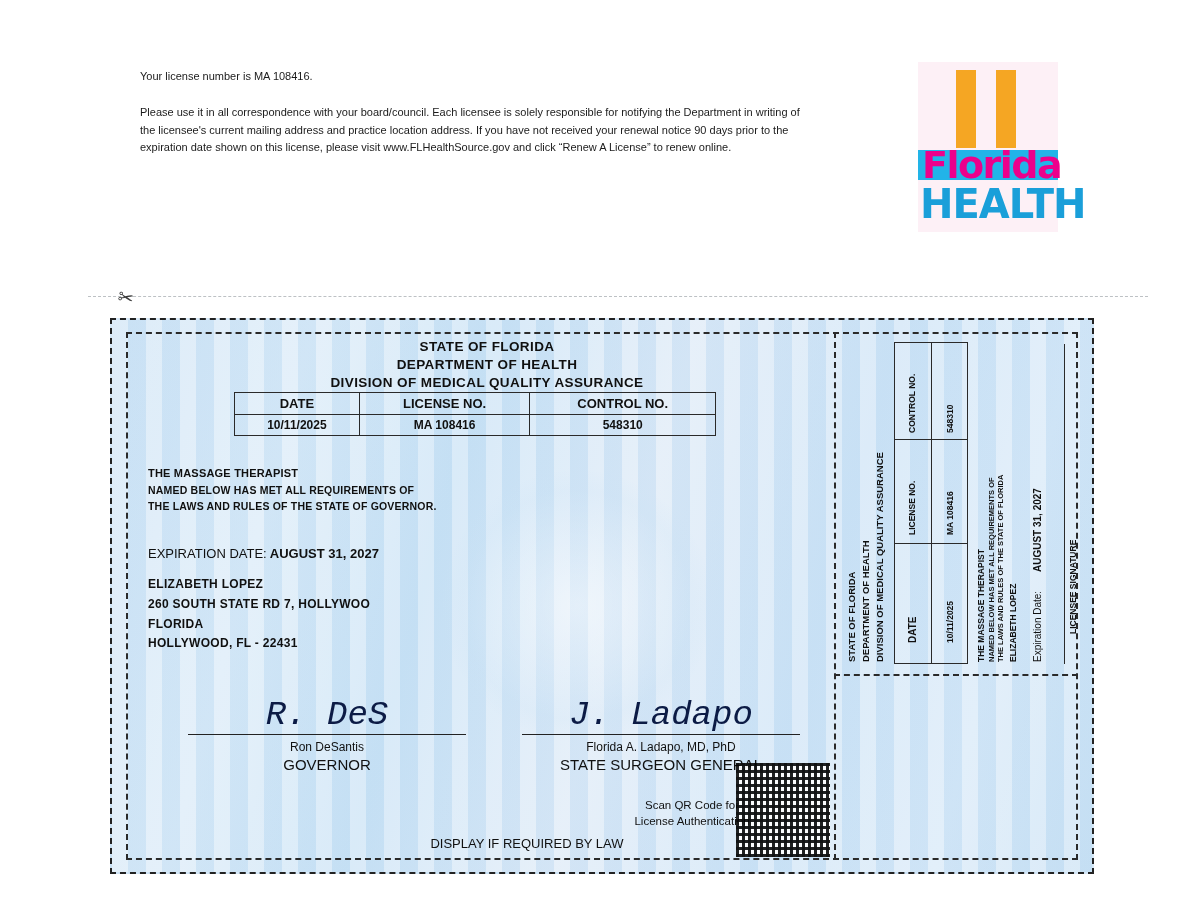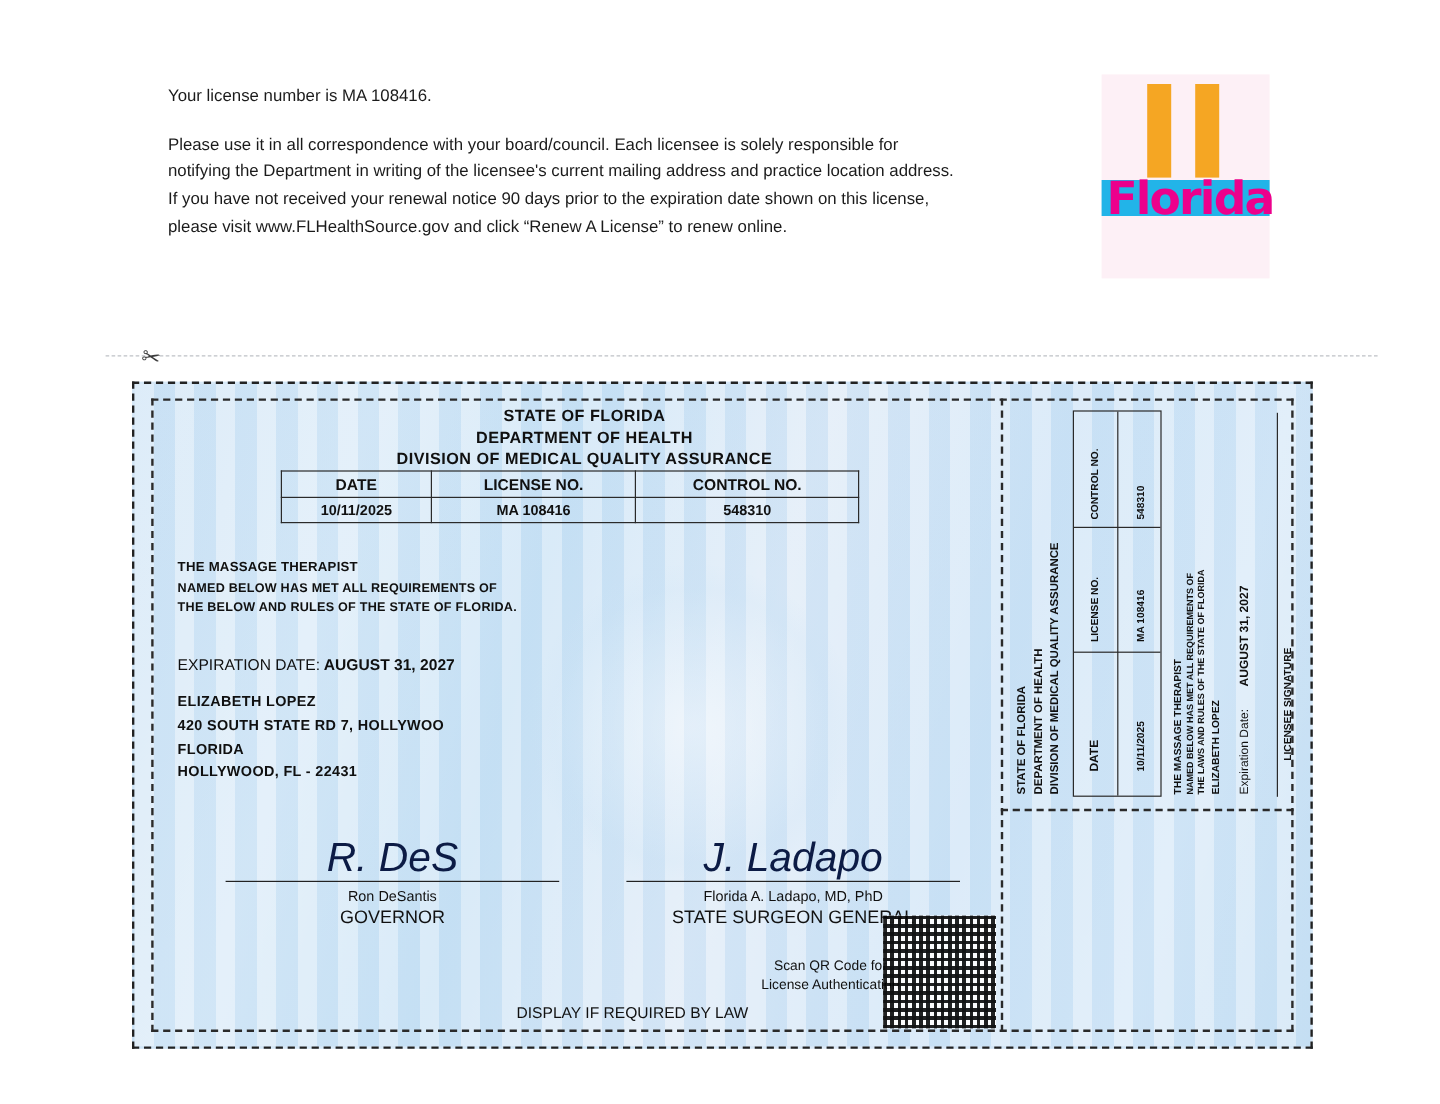--- a/index.html
+++ b/index.html
@@ -15,21 +15,21 @@
     color: #1a1a1a;
     overflow: hidden;
   }
 
   
   .letter {
     position: absolute;
     left: 140px;
     top: 68px;
     width: 660px;
-    font-size: 14px;
+    font-size: 11px;
     line-height: 1.62;
     color: #1b1b1b;
   }
   .letter p { margin: 0 0 18px 0; }
   .letter p:last-child { margin-bottom: 0; }
 
   
   .logo {
     position: absolute;
     left: 918px;
@@ -230,21 +230,21 @@
   
   .sig-block { position: absolute; text-align: center; }
   .sig-line {
     border-bottom: 1px solid #222;
     height: 62px;
     position: relative;
   }
   .sig-mark {
     position: absolute;
     left: 0; right: 0; bottom: 2px;
-    font-family: Liberation Sans, sans-serif;
+    font-family: Liberation Mono, monospace;
     font-size: 34px;
     font-style: italic;
     color: #0c1b45;
     line-height: 1;
   }
   .sig-name { font-size: 12px; margin-top: 5px; color: #111; }
   .sig-title { font-size: 15px; margin-top: 2px; color: #111; }
 
   #sig-gov  { left: 76px;  top: 352px; width: 278px; }
   #sig-surg { left: 410px; top: 352px; width: 278px; }
@@ -328,20 +328,21 @@
   <p>Your license number is MA 108416.</p>
   <p>Please use it in all correspondence with your board/council. Each licensee is solely responsible for notifying the Department in writing of the licensee's current mailing address and practice location address. If you have not received your renewal notice 90 days prior to the expiration date shown on this license, please visit www.FLHealthSource.gov and click “Renew A License” to renew online.</p>
 </div>
 
 <div class="logo">
   <div class="logo-bg"></div>
   <div class="logo-bar left"></div>
   <div class="logo-bar right"></div>
   <div class="logo-band"></div>
   <div class="logo-word-florida">Florida</div>
+  <div class="logo-word-health">HEALTH</div>
 </div>
 
 <div class="cutline"></div>
 <div class="scissors">✂</div>
 
 <div class="cert">
   <div class="cert-stripes"></div>
   <div class="cert-seal"></div>
   <div class="cert-inner-frame"></div>
   <div class="cert-vdash"></div>
@@ -364,31 +365,31 @@
       <td>10/11/2025</td>
       <td>MA 108416</td>
       <td>548310</td>
     </tr>
   </tbody>
     </table>
 
   <div class="cert-body">
     <div class="big">THE MASSAGE THERAPIST</div>
     <div>NAMED BELOW HAS MET ALL REQUIREMENTS OF</div>
-    <div>THE BELOW AND RULES OF THE STATE OF FLORIDA.</div>
+    <div>THE LAWS AND RULES OF THE STATE OF GOVERNOR.</div>
   </div>
 
   <div class="cert-exp">
     <span class="label">EXPIRATION DATE:</span>
     <span>AUGUST 31, 2027</span>
   </div>
 
   <div class="cert-name">
     <div>ELIZABETH LOPEZ</div>
-    <div>420 SOUTH STATE RD 7, HOLLYWOO</div>
+    <div>260 SOUTH STATE RD 7, HOLLYWOO</div>
     <div>FLORIDA</div>
     <div>HOLLYWOOD, FL - 22431</div>
   </div>
 
   <div class="sig-block" id="sig-gov">
     <div class="sig-line">
       <div class="sig-mark">R. DeS</div>
     </div>
     <div class="sig-name">Ron DeSantis</div>
     <div class="sig-title">GOVERNOR</div>

